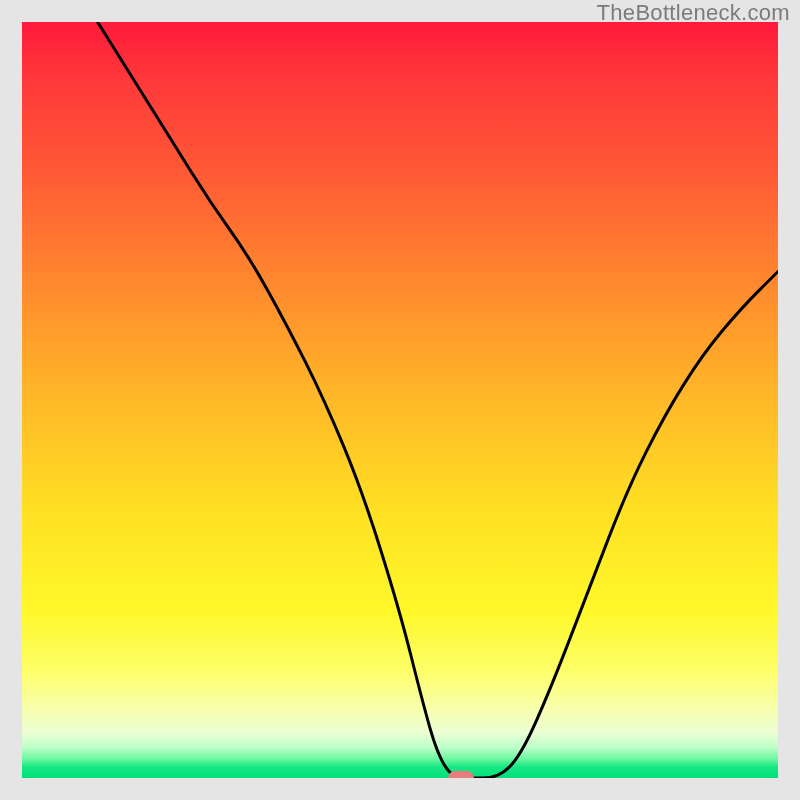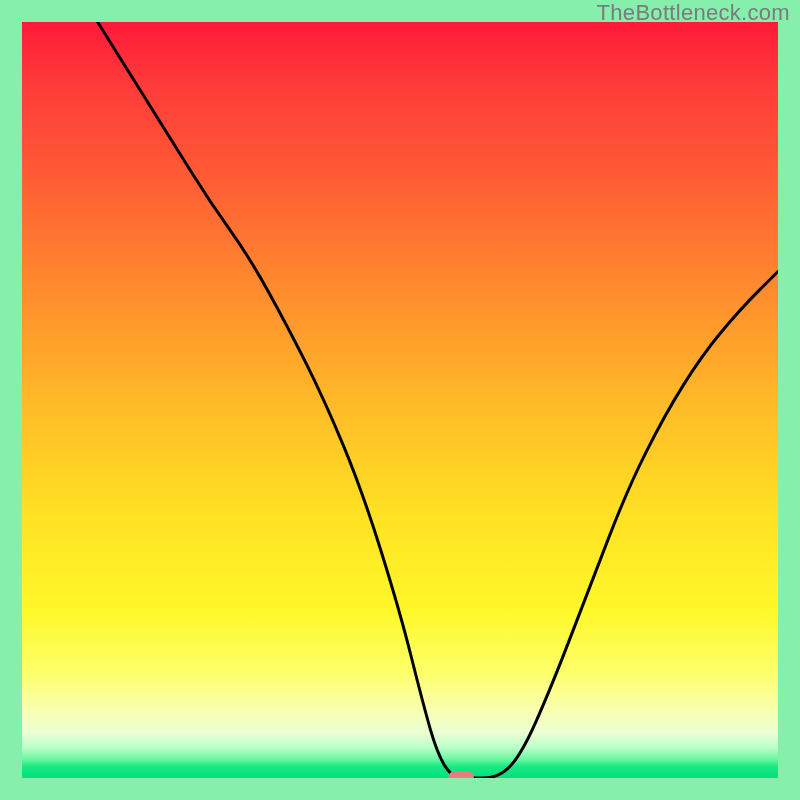--- a/index.html
+++ b/index.html
@@ -7,21 +7,21 @@
     padding: 0;
     width: 800px;
     height: 800px;
     background: #000;
     overflow: hidden;
   }
   .frame {
     position: relative;
     width: 800px;
     height: 800px;
-    background: #86efac;
+    background: #e5e5e5;
   }
   .plot {
     position: absolute;
     left: 22px;
     top: 22px;
     width: 756px;
     height: 756px;
     overflow: hidden;
   }
   .gradient {

